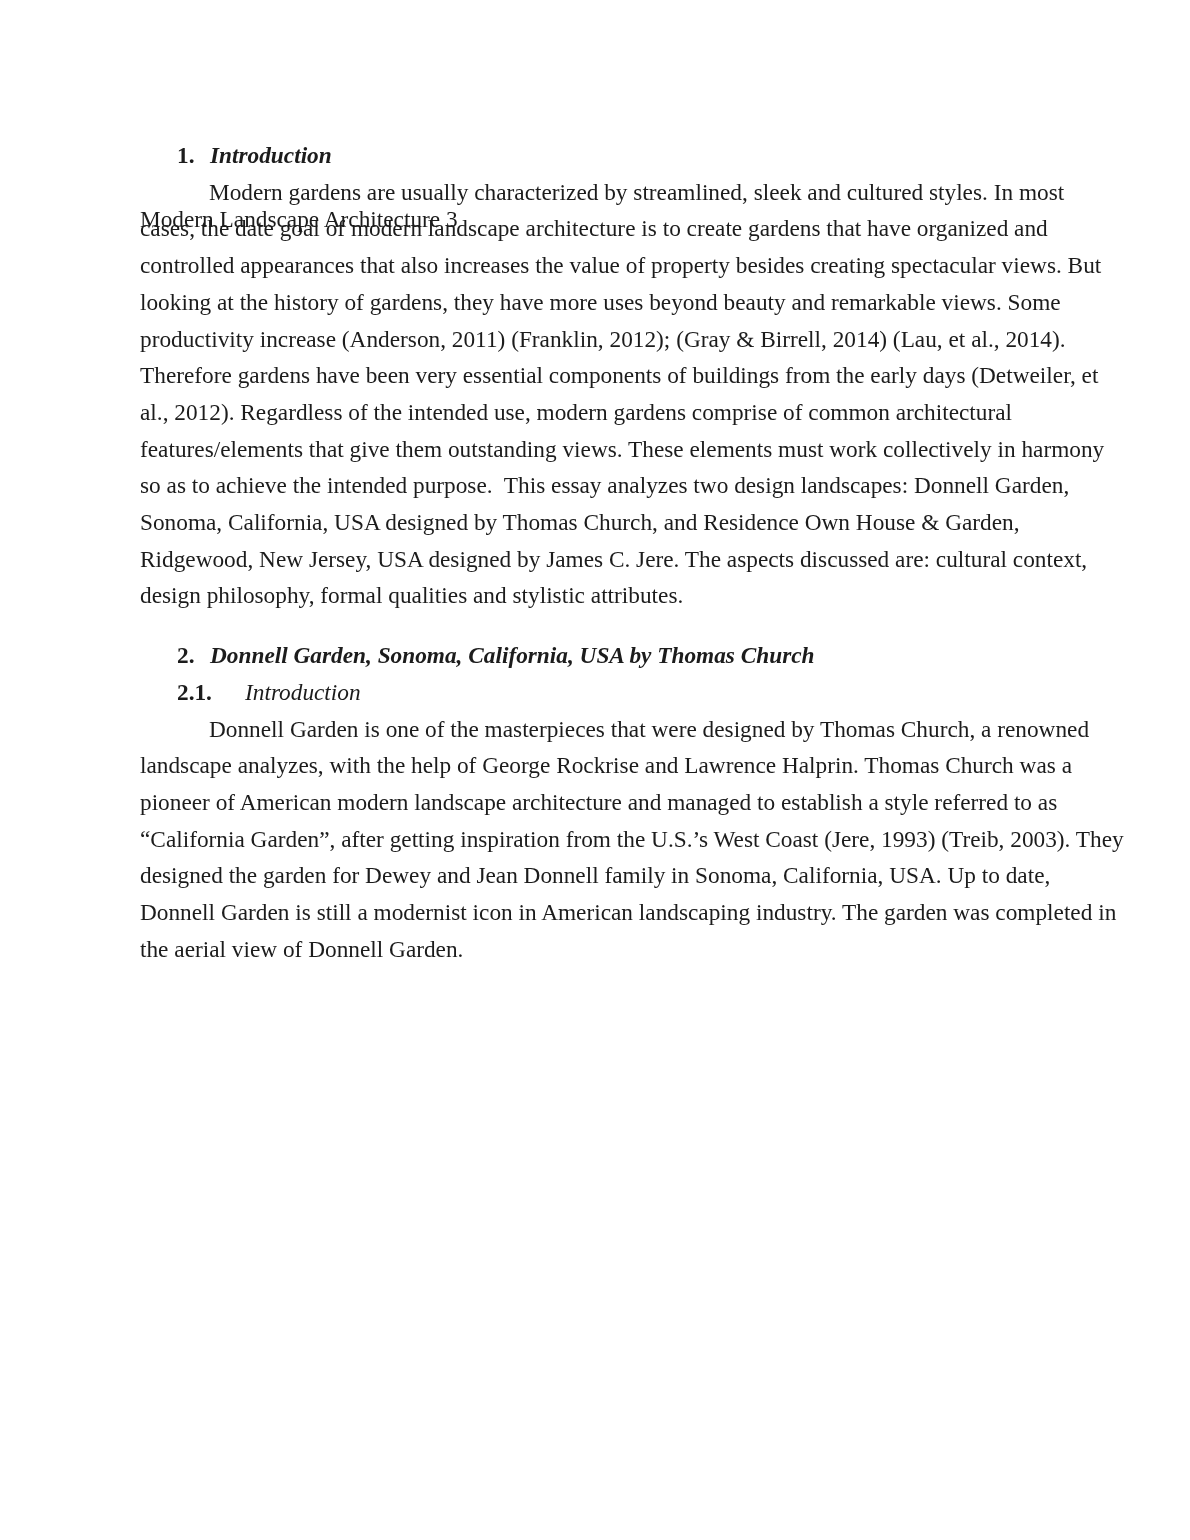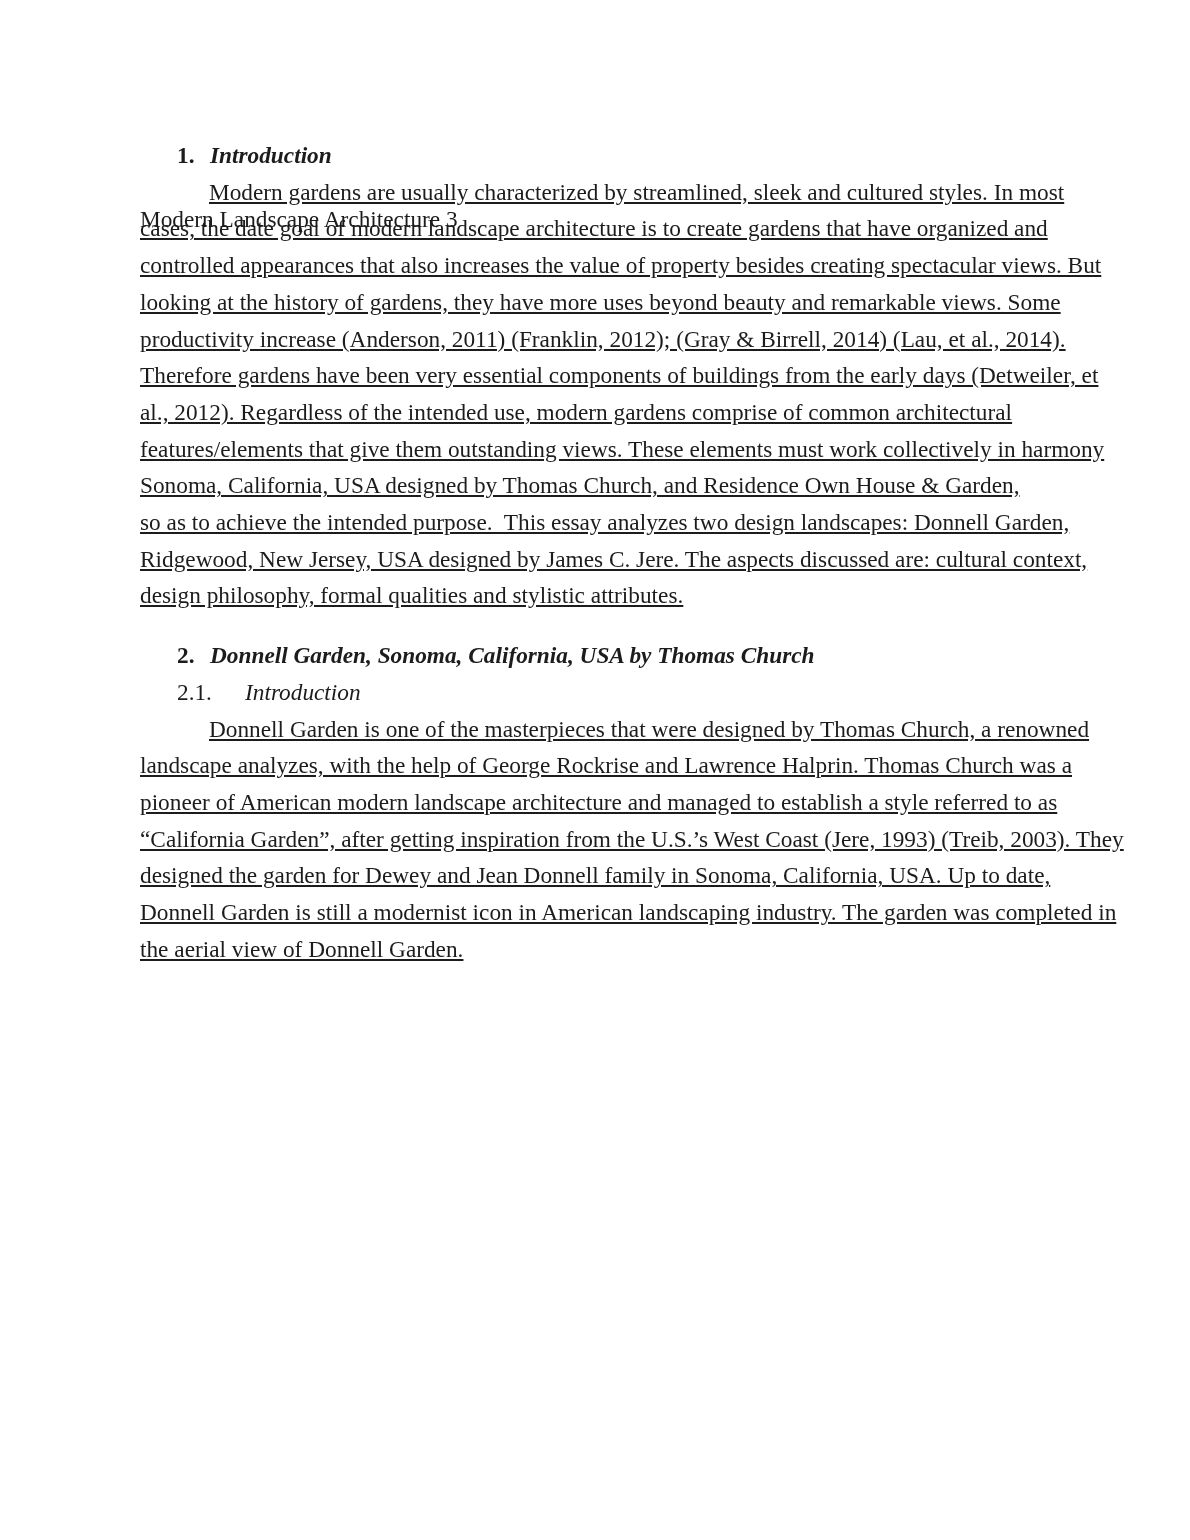--- a/index.html
+++ b/index.html
@@ -17,23 +17,23 @@
     top: 64px; left: 140px; right: 140px;
     text-align: left;
     line-height: 36.7px;
   }
   .content { padding: 0 140px; }
   .heading { display: flex; font-weight: bold; line-height: 36.7px; }
   .heading-1 { margin-top: 137px; }
   .heading-2 { margin-top: 23px; }
   .subheading { display: flex; font-weight: normal; line-height: 36.7px; }
   .h-num  { flex: none; margin-left: 37px; width: 33px; }
-  .sub-num{ flex: none; margin-left: 37px; width: 68px; }
+  .sub-num{ flex: none; margin-left: 37px; width: 68px; font-weight: bold; }
   .h-label { flex: none; font-style: italic; }
-  .para .line { line-height: 36.7px; white-space: pre; text-decoration: underline; }
+  .para .line { line-height: 36.7px; white-space: pre; }
   .para .line:first-child { text-indent: 69px; }
 </style>
 </head>
 <body>
 
 <div class="page">
 
   <div class="page-header">
     <span>Modern Landscape Architecture 3</span>
   </div>
@@ -47,22 +47,22 @@
 
     <div class="para">
         <div class="line">Modern gardens are usually characterized by streamlined, sleek and cultured styles. In most</div>
         <div class="line">cases, the date goal of modern landscape architecture is to create gardens that have organized and</div>
         <div class="line">controlled appearances that also increases the value of property besides creating spectacular views. But</div>
         <div class="line">looking at the history of gardens, they have more uses beyond beauty and remarkable views. Some</div>
         <div class="line">productivity increase (Anderson, 2011) (Franklin, 2012); (Gray &amp; Birrell, 2014) (Lau, et al., 2014).</div>
         <div class="line">Therefore gardens have been very essential components of buildings from the early days (Detweiler, et</div>
         <div class="line">al., 2012). Regardless of the intended use, modern gardens comprise of common architectural</div>
         <div class="line">features/elements that give them outstanding views. These elements must work collectively in harmony</div>
+        <div class="line">so as to achieve the intended purpose.  This essay analyzes two design landscapes: Donnell Garden,</div>
         <div class="line">Sonoma, California, USA designed by Thomas Church, and Residence Own House &amp; Garden,</div>
-        <div class="line">so as to achieve the intended purpose.  This essay analyzes two design landscapes: Donnell Garden,</div>
         <div class="line">Ridgewood, New Jersey, USA designed by James C. Jere. The aspects discussed are: cultural context,</div>
         <div class="line">design philosophy, formal qualities and stylistic attributes.</div>
       </div>
 
     <div class="heading heading-2">
         <span class="h-num">2.</span>
         <span class="h-label">Donnell Garden, Sonoma, California, USA by Thomas Church</span>
       </div>
 
     <div class="subheading">

